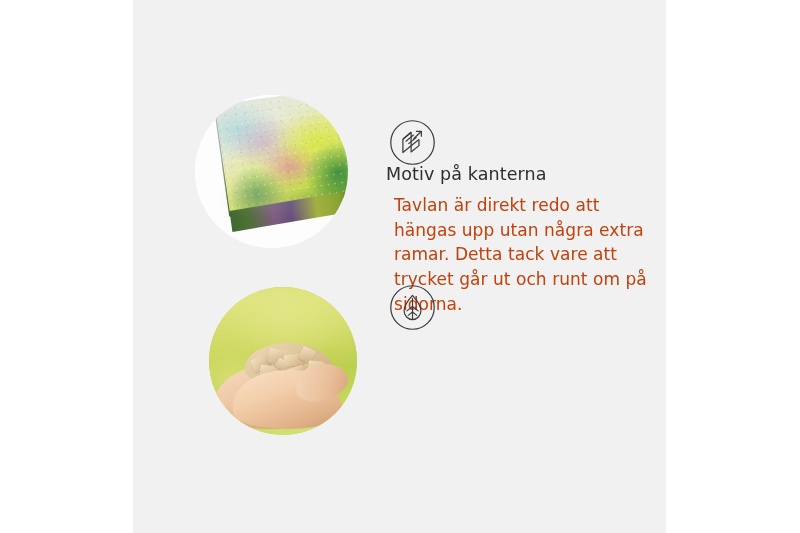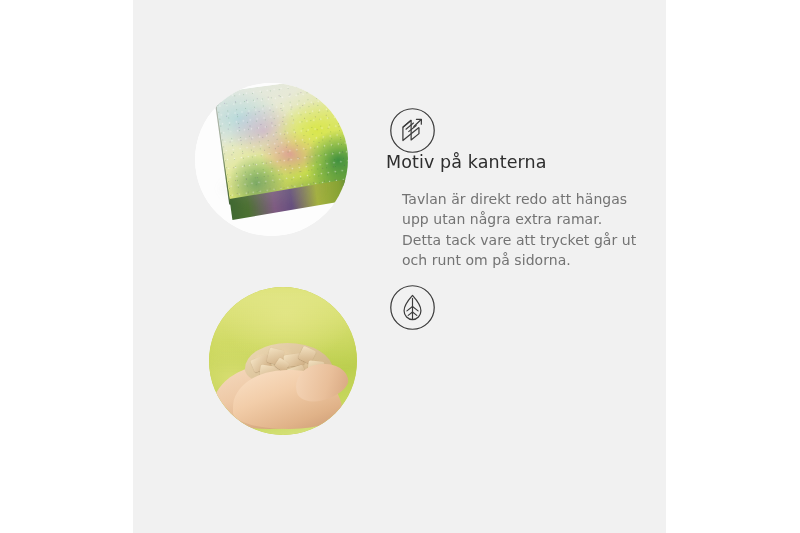--- a/index.html
+++ b/index.html
@@ -29,21 +29,21 @@
     width: 533px;
     height: 533px;
     background: #f1f1f1;
   }
 
   
   .feature {
     position: absolute;
     display: block;
   }
-  .feature-1 { left: 0px;  top: 0px;  width: 533px; height: 266px; }
+  .feature-1 { left: 0px;  top: 12px;  width: 533px; height: 266px; }
   .feature-2 { left: 0px;  top: 266px; width: 533px; height: 267px; }
 
   
   .photo {
     position: absolute;
     border-radius: 50%;
     overflow: hidden;
   }
   .photo-1 {
     left: 62px;
@@ -224,24 +224,24 @@
 
   .feature-title {
     margin: 0 0 7px 0;
     font-size: 17.5px;
     font-weight: 400;
     line-height: 1.2;
     color: #2e2e2e;
     letter-spacing: .1px;
   }
   .feature-desc {
-    margin: 16px;
-    font-size: 14px;
+    margin: 8px;
+    font-size: 17px;
     line-height: 1.45;
-    color: #737373;
+    color: #c2410c;
     letter-spacing: .05px;
   }
 </style>
 </head>
 <body>
 
 <div class="page">
   <div class="panel">
 
     <div class="feature feature-1">

